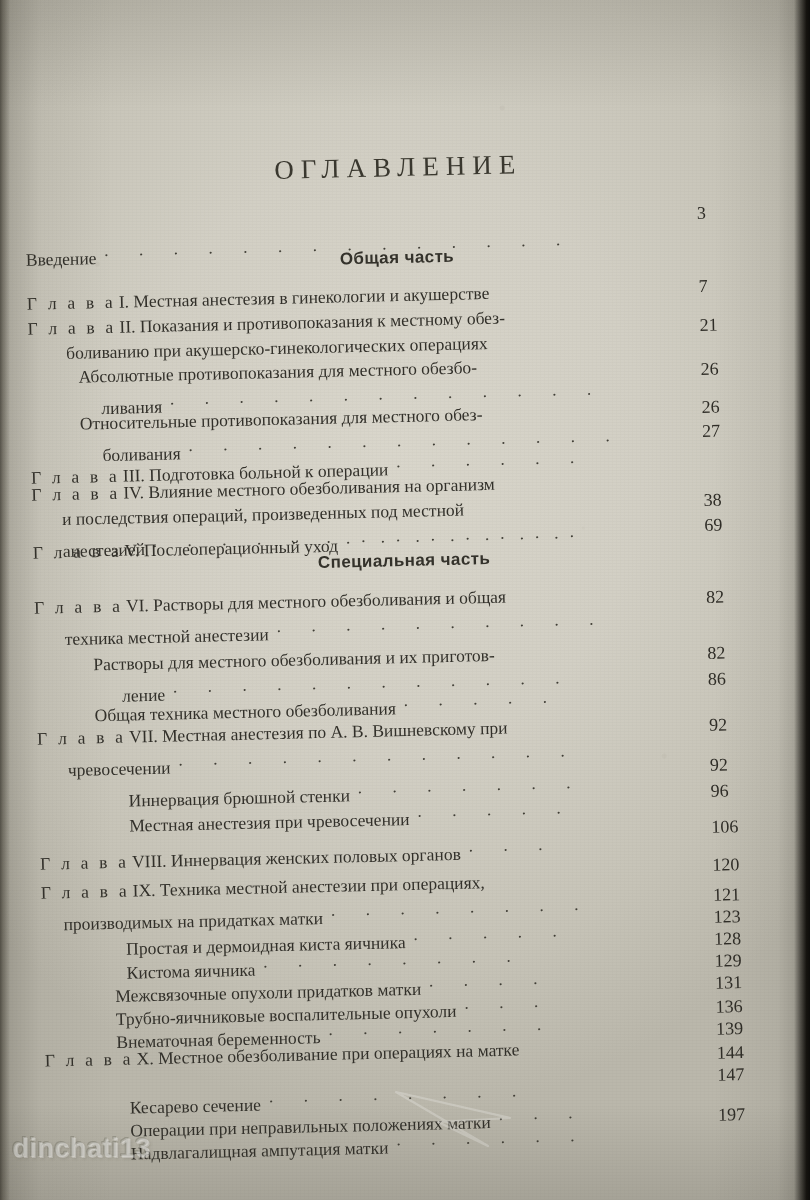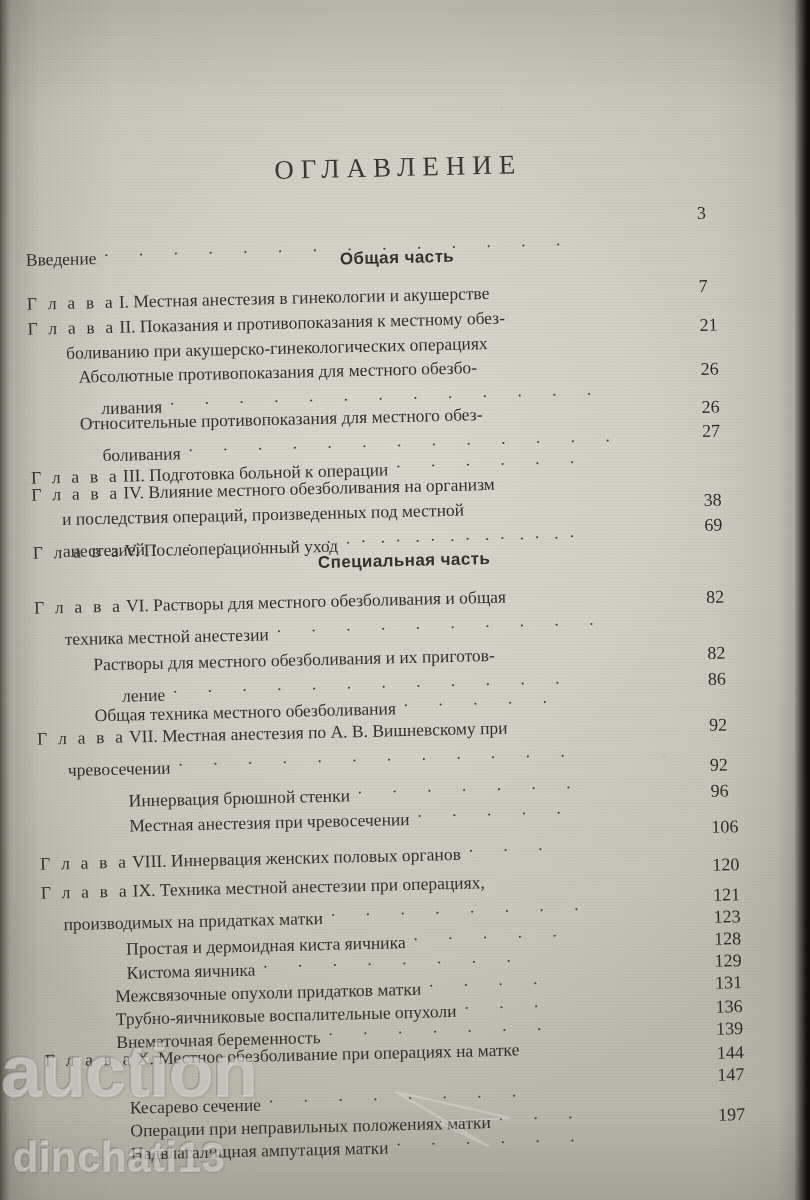--- a/index.html
+++ b/index.html
@@ -139,21 +139,21 @@
     font-weight: bold;
     color: rgba(255,255,255,.26);
     text-shadow:
        1px  1px 0 rgba(255,255,255,.30),
       -1px -1px 0 rgba(80,78,66,.28),
        2px  2px 3px rgba(70,68,58,.18);
     user-select: none;
   }
   .wm-balkan { left: 6px;  top: 994px;  font-size: 40px; letter-spacing: 1px; }
   .wm-auction{ left: 0px;  top: 1028px; font-size: 74px; letter-spacing: -1px; }
-  .wm-dinch  { left: 12px; top: 1133px; font-size: 42px; letter-spacing: .5px; }
+  .wm-dinch  { left: 12px; top: 1133px; font-size: 27px; letter-spacing: .5px; }
 
   .wm-arrow {
     position: absolute;
     left: 392px; top: 1088px;
     width: 132px; height: 60px;
     pointer-events: none;
     opacity: .42;
   }
 </style>
 </head>
@@ -383,20 +383,19 @@
 
     <div class="pageno" style="left:706px; top:1112px;">197</div>
 
   </div>
 
   <div class="grain"></div>
   <div class="vignette"></div>
   <div class="edge-left"></div>
   <div class="edge-right"></div>
 
-  <div class="wm wm-auction">auction</div>
   <div class="wm wm-dinch">dinchati13</div>
 
   <svg class="wm-arrow" viewBox="0 0 132 60">
     <path d="M4 4 L118 30 L46 34 L96 58 Z" fill="none" stroke="rgba(255,255,255,.55)" stroke-width="2.2" stroke-linejoin="round"></path>
   </svg>
 
 </div>
 
 </body></html>

